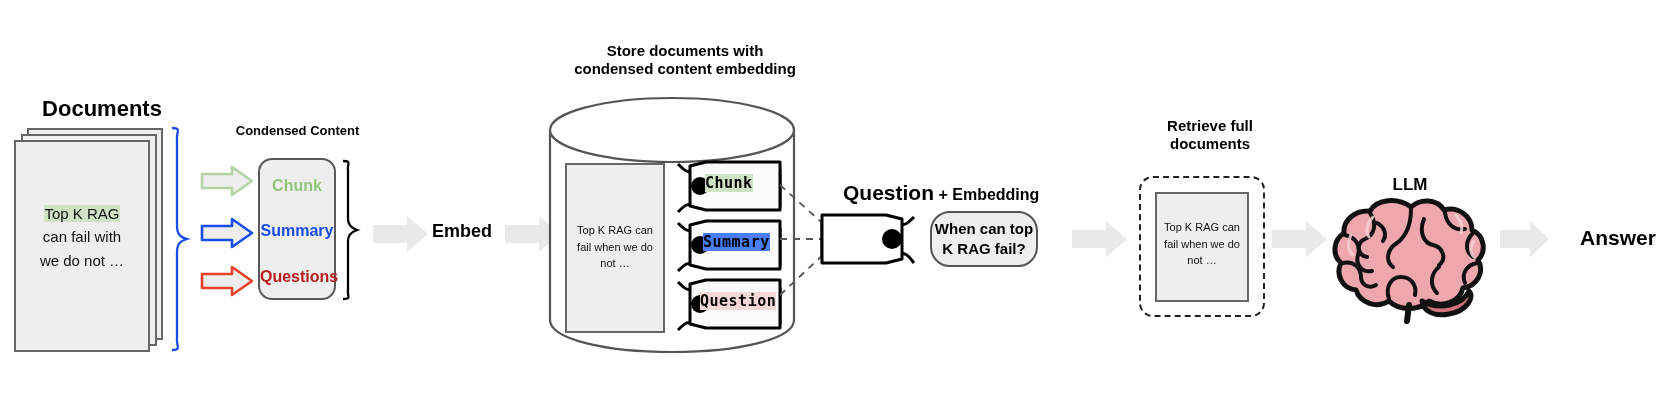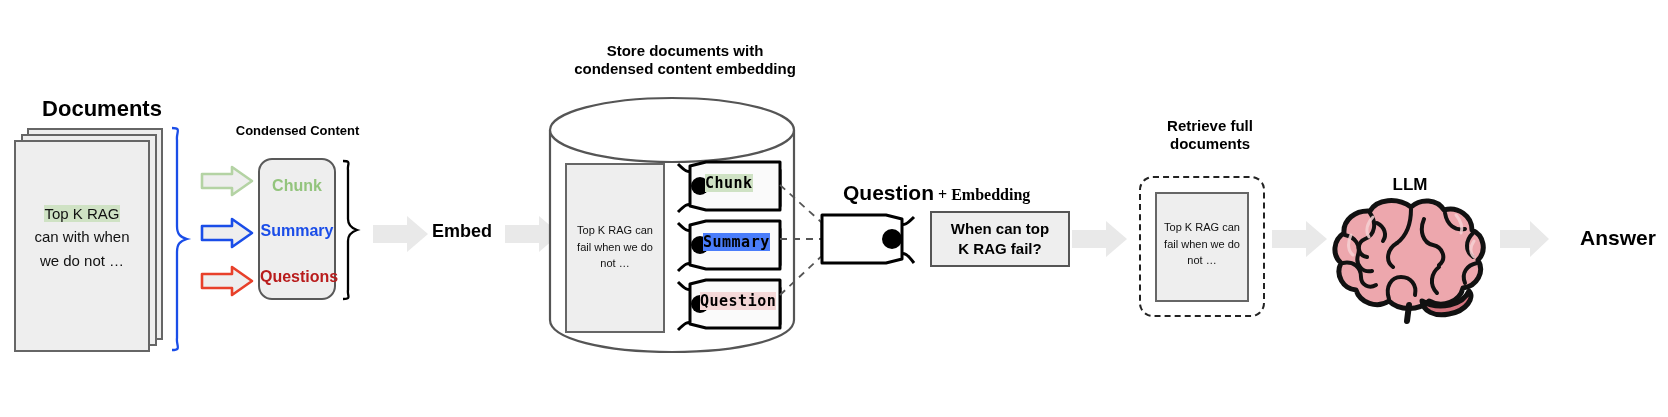--- a/index.html
+++ b/index.html
@@ -29,21 +29,21 @@
 <div class="stage">
 
   <div class="abs lbl" style="left:22px;top:96px;width:160px;font-size:22px;">Documents</div>
 
   <div class="docpage" style="left:27px;top:128px;width:136px;height:212px;"></div>
   <div class="docpage" style="left:21px;top:134px;width:136px;height:212px;"></div>
   <div class="docpage" style="left:14px;top:140px;width:136px;height:212px;"></div>
 
   <div class="doctext" style="left:16px;top:202px;width:132px;">
     <span class="hl-green">Top K RAG</span><br>
-    <span>can with when</span><br>
+    <span>can fail with</span><br>
     <span>we do not …</span>
   </div>
 
   <div class="abs" style="left:168px;top:126px;">
     <svg width="26" height="226" viewBox="0 0 26 226">
       <path d="M4 2 C 14 2, 8 6, 9 14 L 9 100 C 9 108, 12 111, 19 113 C 12 115, 9 118, 9 126 L 9 212 C 8 220, 14 224, 4 224" fill="none" stroke="#1a4de8" stroke-width="2.3"></path>
     </svg>
   </div>
 
   <div class="abs" style="left:200px;top:164px;">
@@ -141,32 +141,32 @@
   <div class="abs" style="left:778px;top:175px;">
     <svg width="70" height="130" viewBox="0 0 70 130">
       <path d="M2 10 L62 64" fill="none" stroke="#555" stroke-width="1.8" stroke-dasharray="7 6"></path>
       <path d="M2 64 L62 64" fill="none" stroke="#555" stroke-width="1.8" stroke-dasharray="7 6"></path>
       <path d="M2 120 L62 64" fill="none" stroke="#555" stroke-width="1.8" stroke-dasharray="7 6"></path>
       <path d="M54 58 L64 64 L54 70" fill="none" stroke="#555" stroke-width="1.8"></path>
     </svg>
   </div>
 
   <div class="abs" style="left:843px;top:181px;width:200px;white-space:nowrap;">
-    <span style="font-size:21px;font-weight:bold;">Question</span><span style="font-size:16px;font-weight:bold;font-family:Liberation Serif, serif;"> + Embedding</span>
+    <span style="font-size:21px;font-weight:bold;">Question</span><span style="font-size:16px;font-weight:bold;"> + Embedding</span>
   </div>
 
   <div class="abs" style="left:820px;top:211px;">
     <svg width="112" height="56" viewBox="0 0 112 56">
       <path d="M94 6 C88 12, 84 16, 78 12 L78 12 L2 12 L2 44 L78 44 C84 40, 88 44, 94 52" fill="none" stroke="#000" stroke-width="3" stroke-linejoin="round"></path>
       <path d="M82 8 L66 4 L2 4 L2 52 L66 52 L82 48 Z" fill="#ffffff" stroke="#000" stroke-width="3" stroke-linejoin="round"></path>
       <circle cx="72" cy="28" r="10" fill="#000"></circle>
     </svg>
   </div>
 
-  <div class="qbox" style="left:930px;top:211px;width:140px;height:56px;">
+  <div class="qbox" style="left:930px;top:211px;width:108px;height:56px;border-radius:20px;">
     <div>
       <span>When can top</span><br><span>K RAG fail?</span>
     </div>
   </div>
 
   <div class="abs" style="left:1072px;top:219px;">
     <svg width="56" height="40" viewBox="0 0 56 40">
       <path d="M0 11 L34 11 L34 2 L55 20 L34 38 L34 29 L0 29 Z" fill="#e9e9e9"></path>
     </svg>
   </div>

